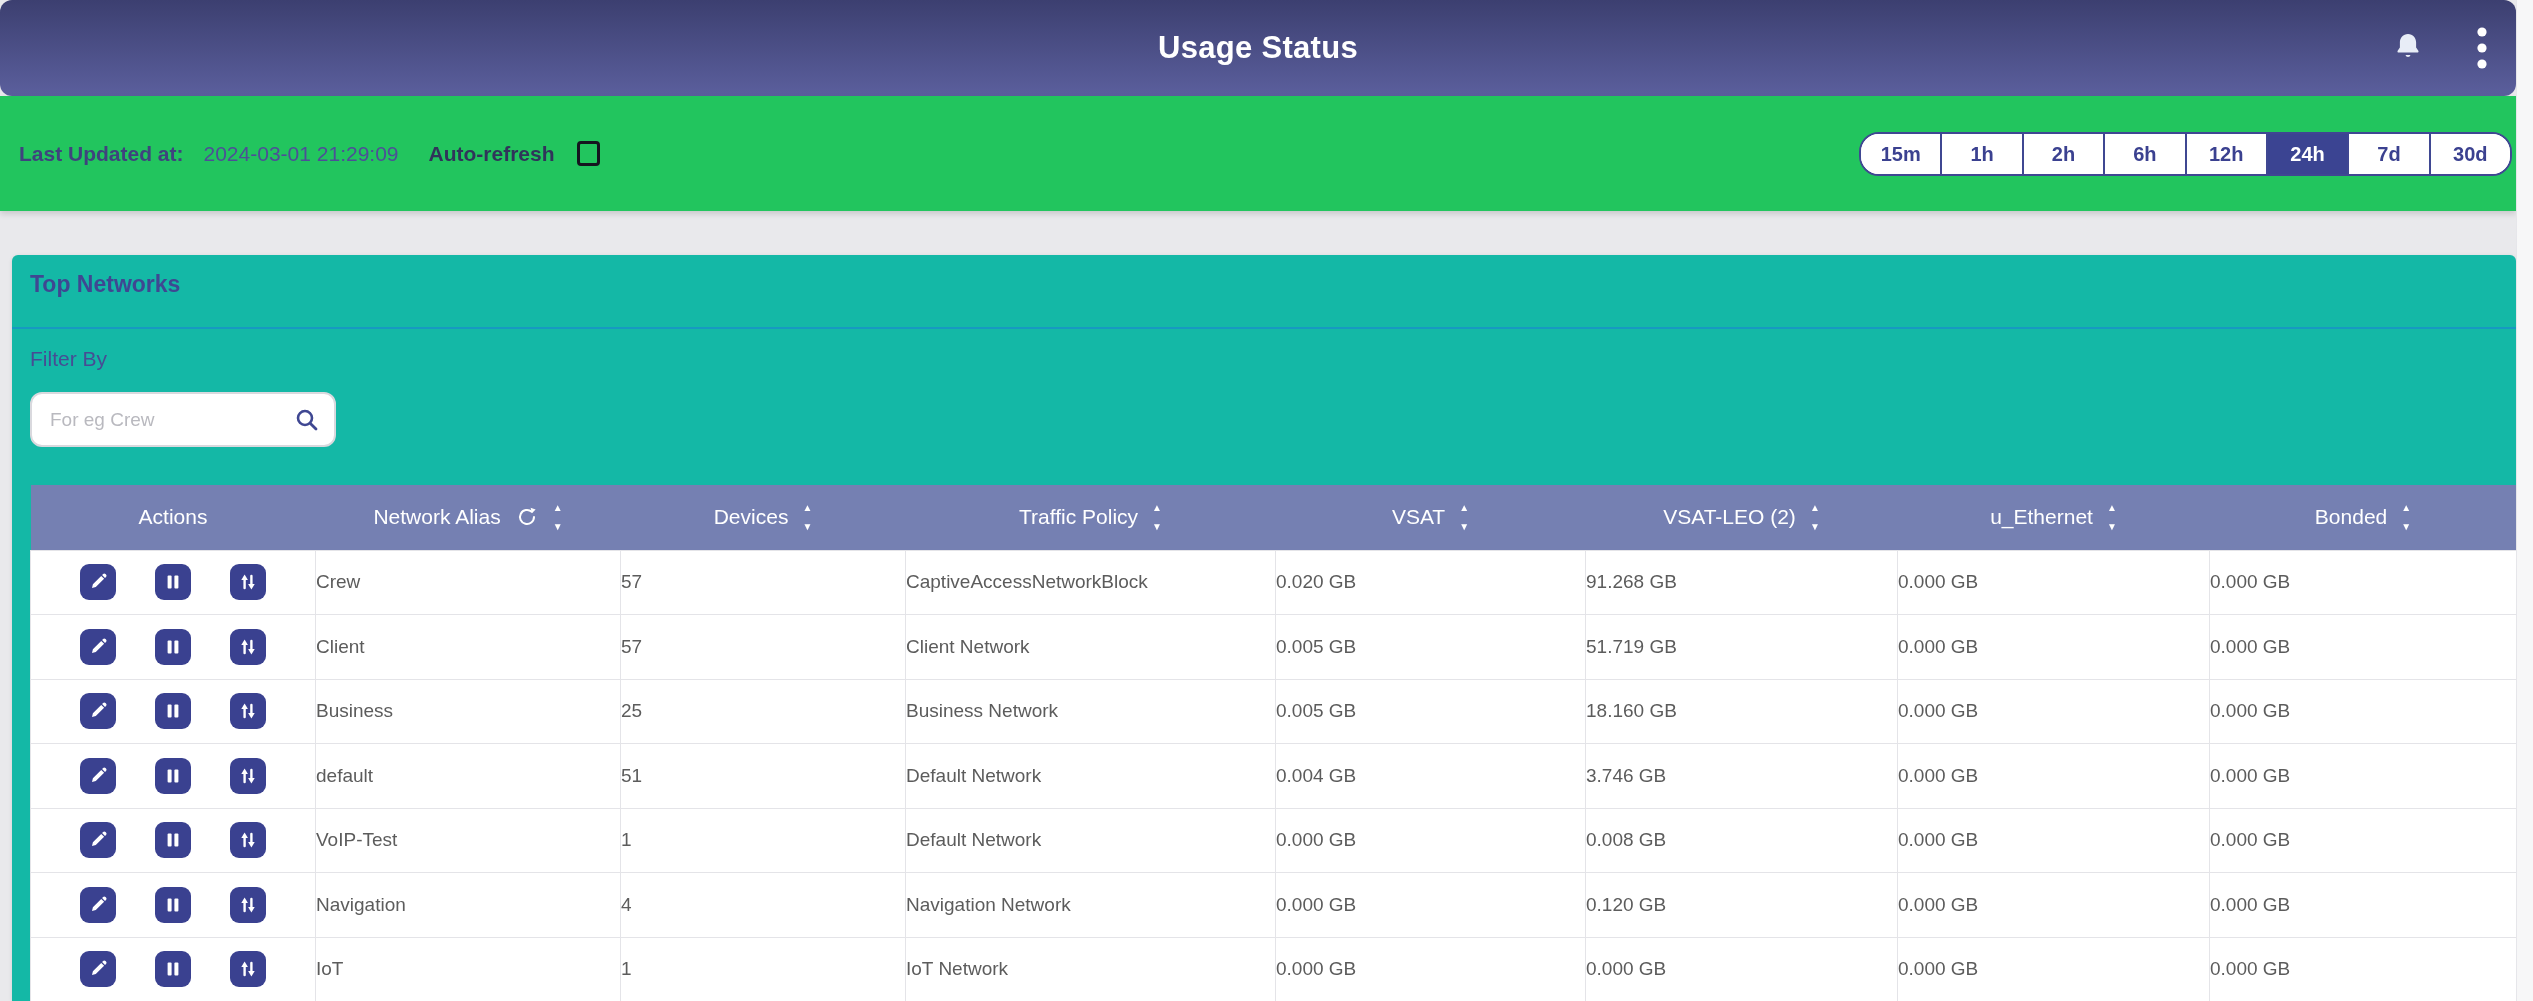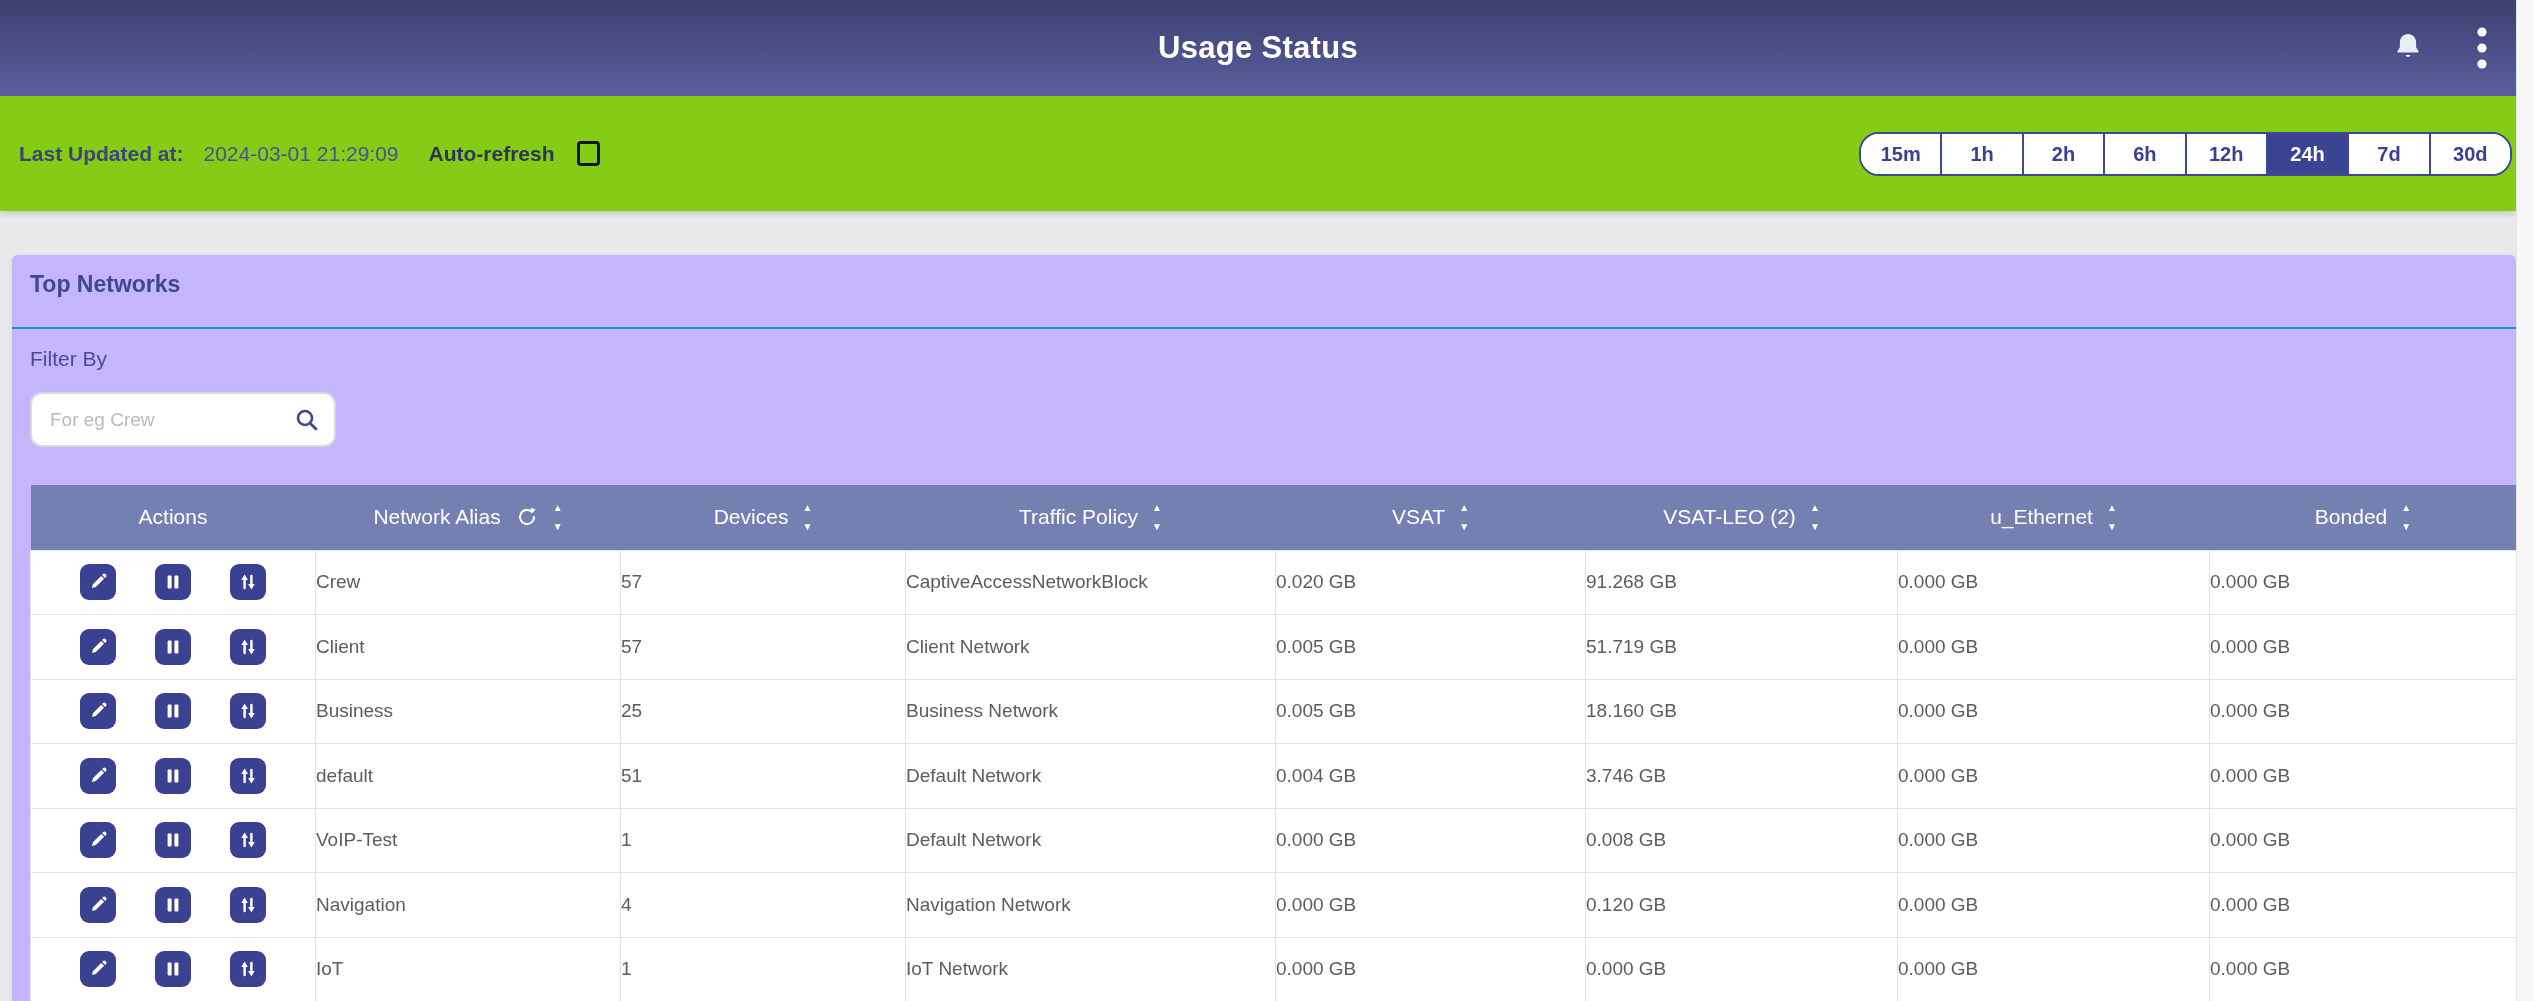--- a/index.html
+++ b/index.html
@@ -9,30 +9,30 @@
     background:#e9e9ec;
     overflow:hidden;
     position:relative;
   }
   .stage { position:absolute; inset:0; width:2533px; height:1001px; overflow:hidden; }
 
   
   .app-header {
     position:absolute; left:0; top:0; width:2516px; height:96px;
     background:linear-gradient(180deg,#3c3f70 0%,#5b5f9d 100%);
-    display:flex; align-items:center; justify-content:center;
+    display:flex; align-items:center; justify-content:center;border-radius:12px;
   }
   .page-title { color:#ffffff; font-size:31px; font-weight:bold; letter-spacing:.3px; }
   .header-actions { position:absolute; right:28px; top:0; height:96px; display:flex; align-items:center; gap:52px; }
   .icon-btn { display:flex; align-items:center; justify-content:center; cursor:pointer; }
 
   
   .refresh-bar {
     position:absolute; left:0; top:96px; width:2516px; height:115px;
-    background:#84cc16;
+    background:#22c55e;
     box-shadow:0 3px 6px rgba(0,0,0,.14);
     display:flex; align-items:center;
     padding-left:19px;
   }
   .lu-label { color:#3f437e; font-size:21px; font-weight:bold; }
   .lu-value { color:#4d4f97; font-size:21px; margin-left:20px; }
   .ar-label { color:#30345a; font-size:21px; font-weight:bold; margin-left:30px; }
   .checkbox {
     width:23px; height:25px; margin-left:22px;
     border:3px solid #15151f; border-radius:4px; background:transparent; cursor:pointer;
@@ -45,21 +45,21 @@
     flex:1; display:flex; align-items:center; justify-content:center;
     font-size:20px; font-weight:bold; color:#3b4190; background:#ffffff;
     border-left:2px solid #3f4792; cursor:pointer; user-select:none;
   }
   .time-btn:first-child { border-left:none; }
   .time-btn.selected { background:#3b4492; color:#ffffff; }
 
   
   .card {
     position:absolute; left:12px; top:255px; width:2504px; height:746px;
-    background:#c4b5fd; border-radius:6px 6px 0 0;
+    background:#14b8a6; border-radius:6px 6px 0 0;
     box-shadow:0 1px 4px rgba(0,0,0,.10);
     overflow:hidden;
   }
   .panel-title { position:absolute; left:18px; top:16px; font-size:23px; color:#3f4792; }
   .teal-divider { position:absolute; left:0; top:72px; width:100%; height:2px; background:#1799c1; }
   .filter-label { position:absolute; left:18px; top:92px; font-size:21px; color:#474c94; }
   .search-box {
     position:absolute; left:18px; top:137px; width:306px; height:55px;
     border:2px solid #d9d9de; border-radius:12px; background:#fff;
     display:flex; align-items:center; padding:0 14px 0 18px;

